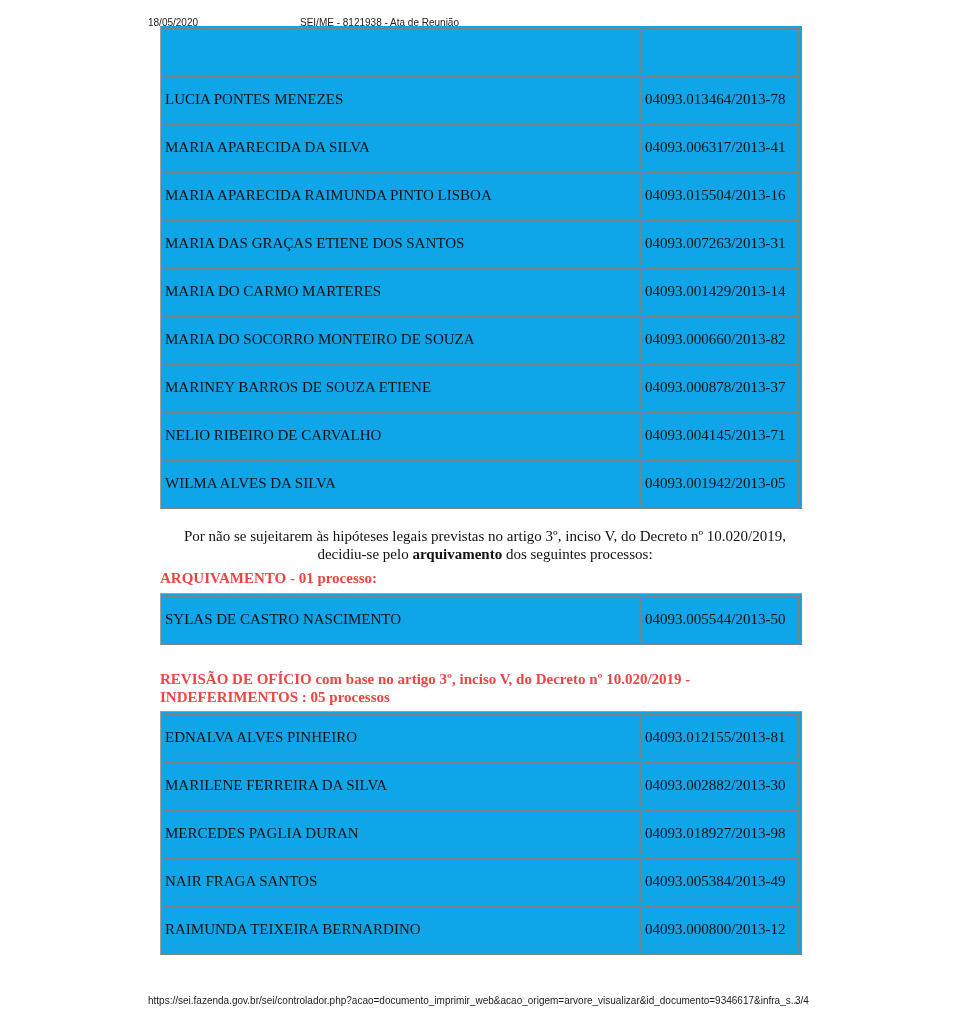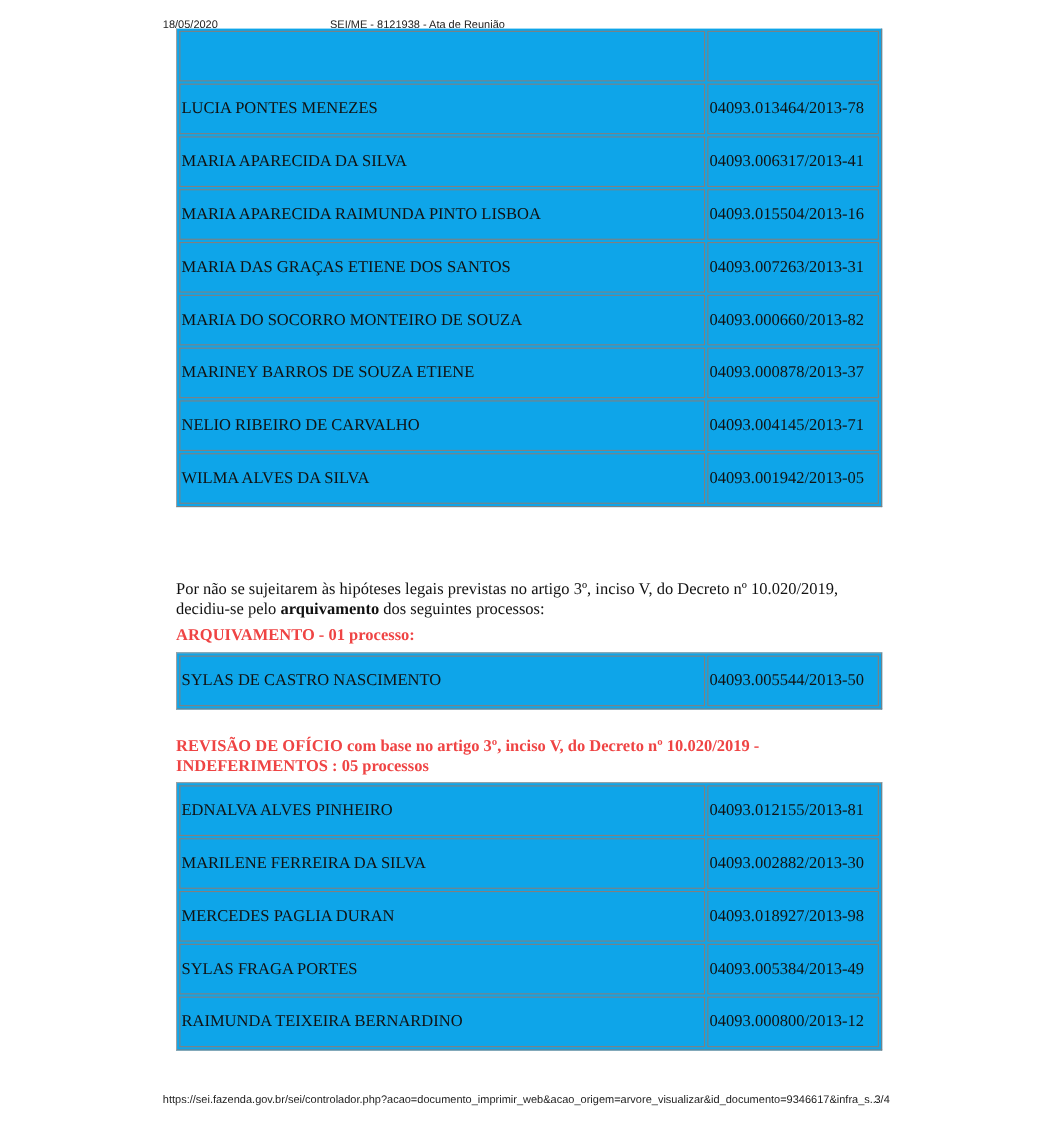--- a/index.html
+++ b/index.html
@@ -12,21 +12,21 @@
   .ftr-page { left: 795px; }
 
   table.t { position: absolute; border-collapse: separate; border-spacing: 2px;
             border: 1px solid #808080; border-left-color:#a0a0a0; border-top-color:#a0a0a0; background:#0ea5e9; }
   table.t td { border: 1px solid #808080; padding: 0 1px; height: 44px;
                font-family: "Liberation Serif", serif; font-size: 15px; color: #111; vertical-align: middle; }
   table.t td.name { width: 474px; }
   table.t td.proc { width: 152px; }
   .partial td { height: 18px; border-top: none; }
 
-  .para { position: absolute; left: 160px; width: 650px; font-family: "Liberation Serif", serif; font-size: 15px; color: #111; line-height: 18px; }
+  .para { position: absolute; left: 160px; width: 650px; font-family: "Liberation Serif", serif; font-size: 15px; color: #111; line-height: 18px; text-align: center; }
   .para b { font-weight: bold; }
   .head { position: absolute; left: 160px; width: 650px; font-family: "Liberation Serif", serif; font-size: 15px; font-weight: bold; color: #ef4444; line-height: 18px; }
 </style>
 </head>
 <body>
 
 <div class="hdr hdr-date">18/05/2020</div>
 <div class="hdr hdr-title">SEI/ME - 8121938 - Ata de Reunião</div>
 
 <table class="t" style="left:160px; top:26px; border-top:none;">
@@ -43,20 +43,24 @@
     <td class="name">MARIA APARECIDA DA SILVA</td>
     <td class="proc">04093.006317/2013-41</td>
   </tr>
   <tr>
     <td class="name">MARIA APARECIDA RAIMUNDA PINTO LISBOA</td>
     <td class="proc">04093.015504/2013-16</td>
   </tr>
   <tr>
     <td class="name">MARIA DAS GRAÇAS ETIENE DOS SANTOS</td>
     <td class="proc">04093.007263/2013-31</td>
+  </tr>
+  <tr>
+    <td class="name">MARIA DO CARMO MARTERES</td>
+    <td class="proc">04093.001429/2013-14</td>
   </tr>
   <tr>
     <td class="name">MARIA DO SOCORRO MONTEIRO DE SOUZA</td>
     <td class="proc">04093.000660/2013-82</td>
   </tr>
   <tr>
     <td class="name">MARINEY BARROS DE SOUZA ETIENE</td>
     <td class="proc">04093.000878/2013-37</td>
   </tr>
   <tr>
@@ -93,21 +97,21 @@
   </tr>
   <tr>
     <td class="name">MARILENE FERREIRA DA SILVA</td>
     <td class="proc">04093.002882/2013-30</td>
   </tr>
   <tr>
     <td class="name">MERCEDES PAGLIA DURAN</td>
     <td class="proc">04093.018927/2013-98</td>
   </tr>
   <tr>
-    <td class="name">SYLAS FRAGA PORTES</td>
+    <td class="name">NAIR FRAGA SANTOS</td>
     <td class="proc">04093.005384/2013-49</td>
   </tr>
   <tr>
     <td class="name">RAIMUNDA TEIXEIRA BERNARDINO</td>
     <td class="proc">04093.000800/2013-12</td>
   </tr>
 </tbody>
   </table>
 
 <div class="ftr ftr-url">https://sei.fazenda.gov.br/sei/controlador.php?acao=documento_imprimir_web&amp;acao_origem=arvore_visualizar&amp;id_documento=9346617&amp;infra_s...</div>

